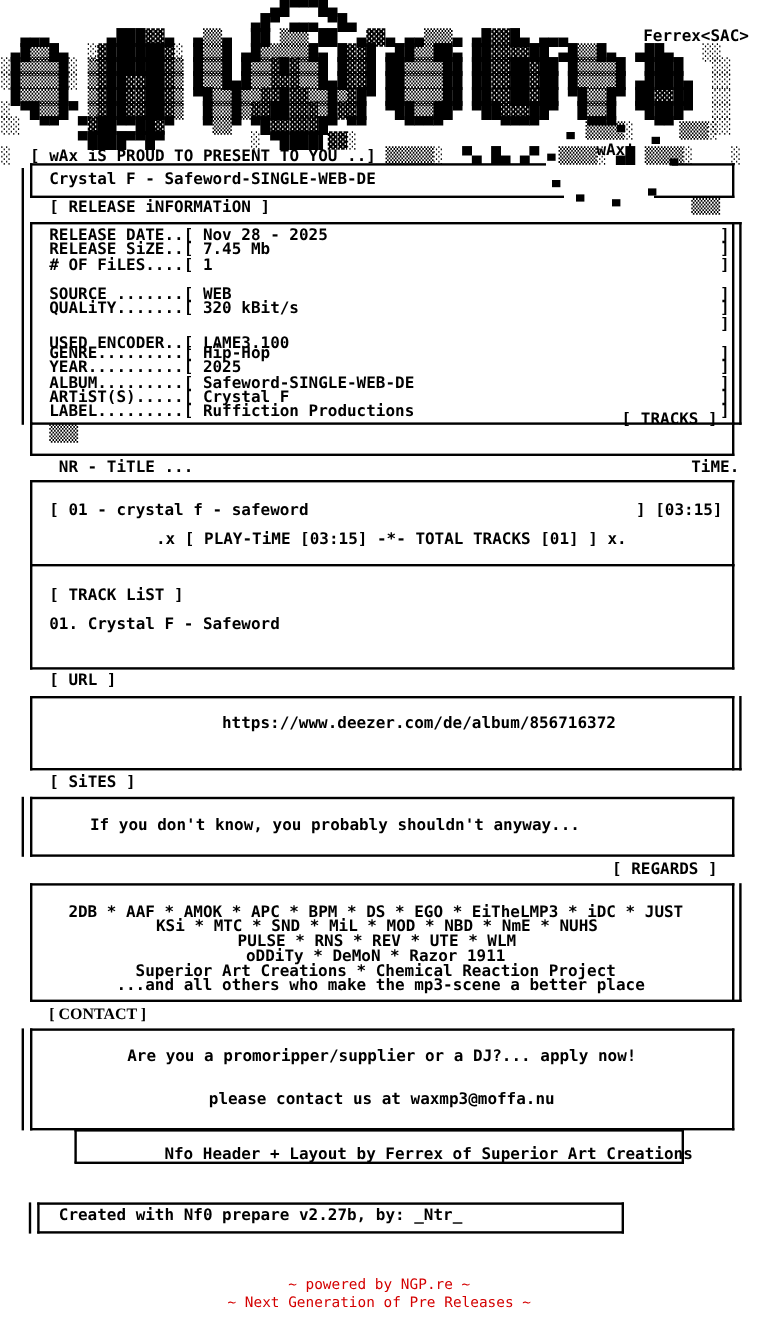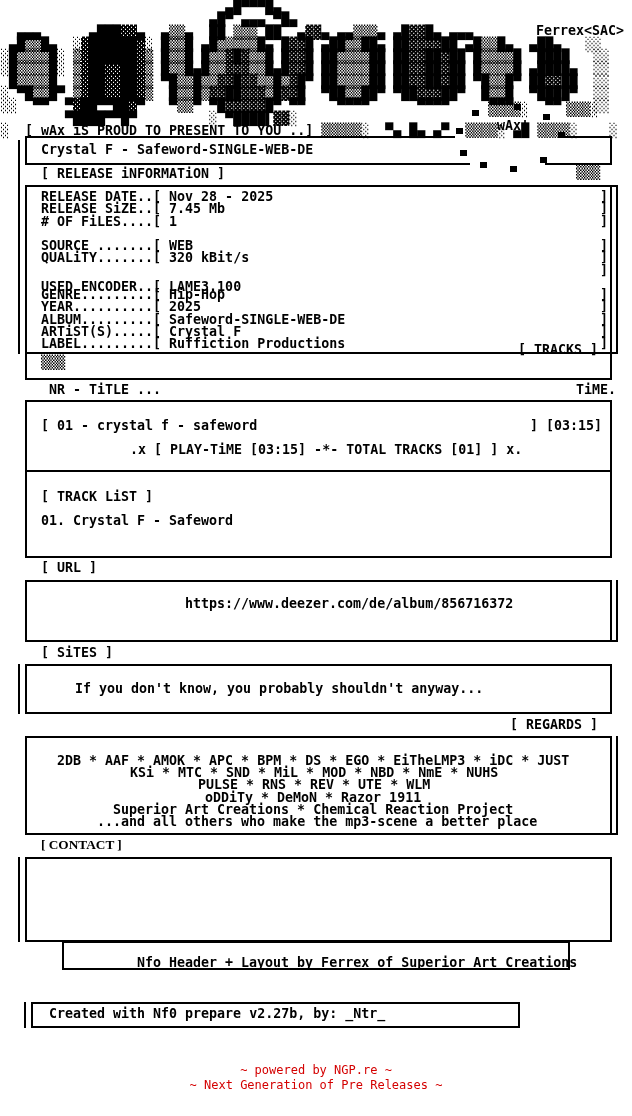--- a/index.html
+++ b/index.html
@@ -137,20 +137,22 @@
 
   <span class="t" style="left:510px;top:718px;">[ REGARDS ]</span>
   <span class="t" style="left:57px;top:754px;">2DB * AAF * AMOK * APC * BPM * DS * EGO * EiTheLMP3 * iDC * JUST</span>
   <span class="t" style="left:198px;top:778px;">PULSE * RNS * REV * UTE * WLM</span>
   <span class="t" style="left:130px;top:766px;">KSi * MTC * SND * MiL * MOD * NBD * NmE * NUHS</span>
   <span class="t" style="left:205px;top:791px;">oDDiTy * DeMoN * Razor 1911</span>
   <span class="t" style="left:113px;top:803px;">Superior Art Creations * Chemical Reaction Project</span>
   <span class="t" style="left:97px;top:815px;">...and all others who make the mp3-scene a better place</span>
 
   <span class="t" style="left:41px;top:838px;font-family:Liberation Serif, serif;">[ CONTACT ]</span>
+  <span class="t" style="left:106px;top:874px;">Are you a promoripper/supplier or a DJ?... apply now!</span>
+  <span class="t" style="left:174px;top:910px;">please contact us at waxmp3@moffa.nu</span>
 
   <span class="t" style="left:93px;top:956px;padding-left:44px;">Nfo Header + Layout by Ferrex of Superior Art Creations</span>
   <span class="t" style="left:49px;top:1007px;">Created with Nf0 prepare v2.27b, by: _Ntr_</span>
 
   <div class="red" style="top:1078px;color:#d40000;">~ Next Generation of Pre Releases ~</div>
   <div class="red" style="top:1063px;color:#d40000;">~ powered by NGP.re ~</div>
 
 </div>
 
 </body></html>

